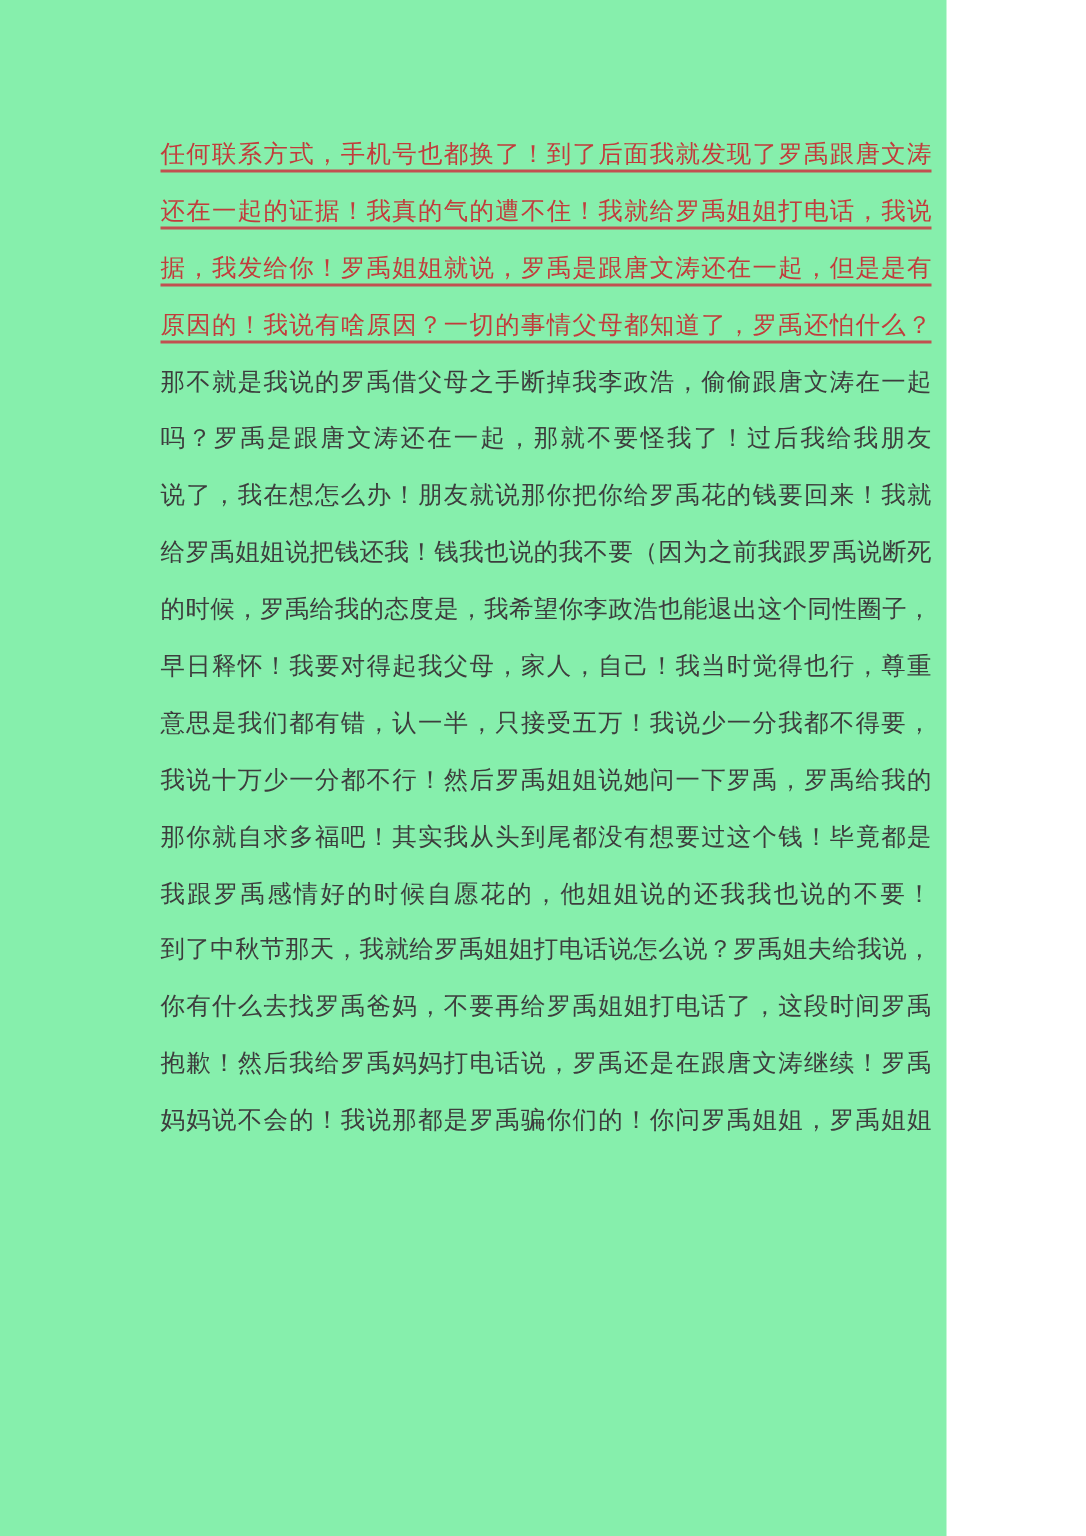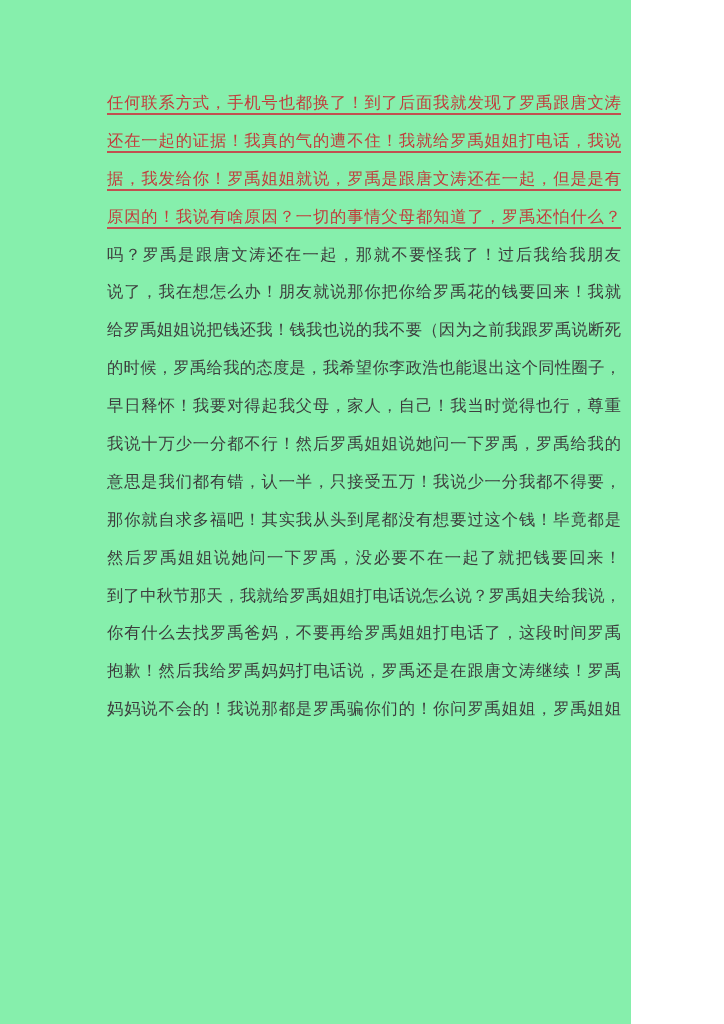--- a/index.html
+++ b/index.html
@@ -44,28 +44,29 @@
 <body>
 
 <div class="page">
   <div class="text-block">
 
     <div class="t-line red">任何联系方式，手机号也都换了！到了后面我就发现了罗禹跟唐文涛</div>
     <div class="t-line red">还在一起的证据！我真的气的遭不住！我就给罗禹姐姐打电话，我说</div>
     <div class="t-line red">据，我发给你！罗禹姐姐就说，罗禹是跟唐文涛还在一起，但是是有</div>
     <div class="t-line red">原因的！我说有啥原因？一切的事情父母都知道了，罗禹还怕什么？</div>
 
+    <div class="t-line">那不就是我说的罗禹借父母之手断掉我李政浩，偷偷跟唐文涛在一起</div>
     <div class="t-line">吗？罗禹是跟唐文涛还在一起，那就不要怪我了！过后我给我朋友</div>
     <div class="t-line">说了，我在想怎么办！朋友就说那你把你给罗禹花的钱要回来！我就</div>
     <div class="t-line">给罗禹姐姐说把钱还我！钱我也说的我不要（因为之前我跟罗禹说断死</div>
     <div class="t-line">的时候，罗禹给我的态度是，我希望你李政浩也能退出这个同性圈子，</div>
     <div class="t-line">早日释怀！我要对得起我父母，家人，自己！我当时觉得也行，尊重</div>
+    <div class="t-line">意思是我们都有错，认一半，只接受五万！我说少一分我都不得要，</div>
     <div class="t-line">我说十万少一分都不行！然后罗禹姐姐说她问一下罗禹，罗禹给我的</div>
-    <div class="t-line">意思是我们都有错，认一半，只接受五万！我说少一分我都不得要，</div>
     <div class="t-line">那你就自求多福吧！其实我从头到尾都没有想要过这个钱！毕竟都是</div>
-    <div class="t-line">然后罗禹姐姐说她问一下罗禹，没必要不在一起了就把钱要回来！</div>
+    <div class="t-line">我跟罗禹感情好的时候自愿花的，他姐姐说的还我我也说的不要！</div>
     <div class="t-line">到了中秋节那天，我就给罗禹姐姐打电话说怎么说？罗禹姐夫给我说，</div>
     <div class="t-line">你有什么去找罗禹爸妈，不要再给罗禹姐姐打电话了，这段时间罗禹</div>
     <div class="t-line">抱歉！然后我给罗禹妈妈打电话说，罗禹还是在跟唐文涛继续！罗禹</div>
     <div class="t-line">妈妈说不会的！我说那都是罗禹骗你们的！你问罗禹姐姐，罗禹姐姐</div>
 
   </div>
 </div>
 
 </body></html>

